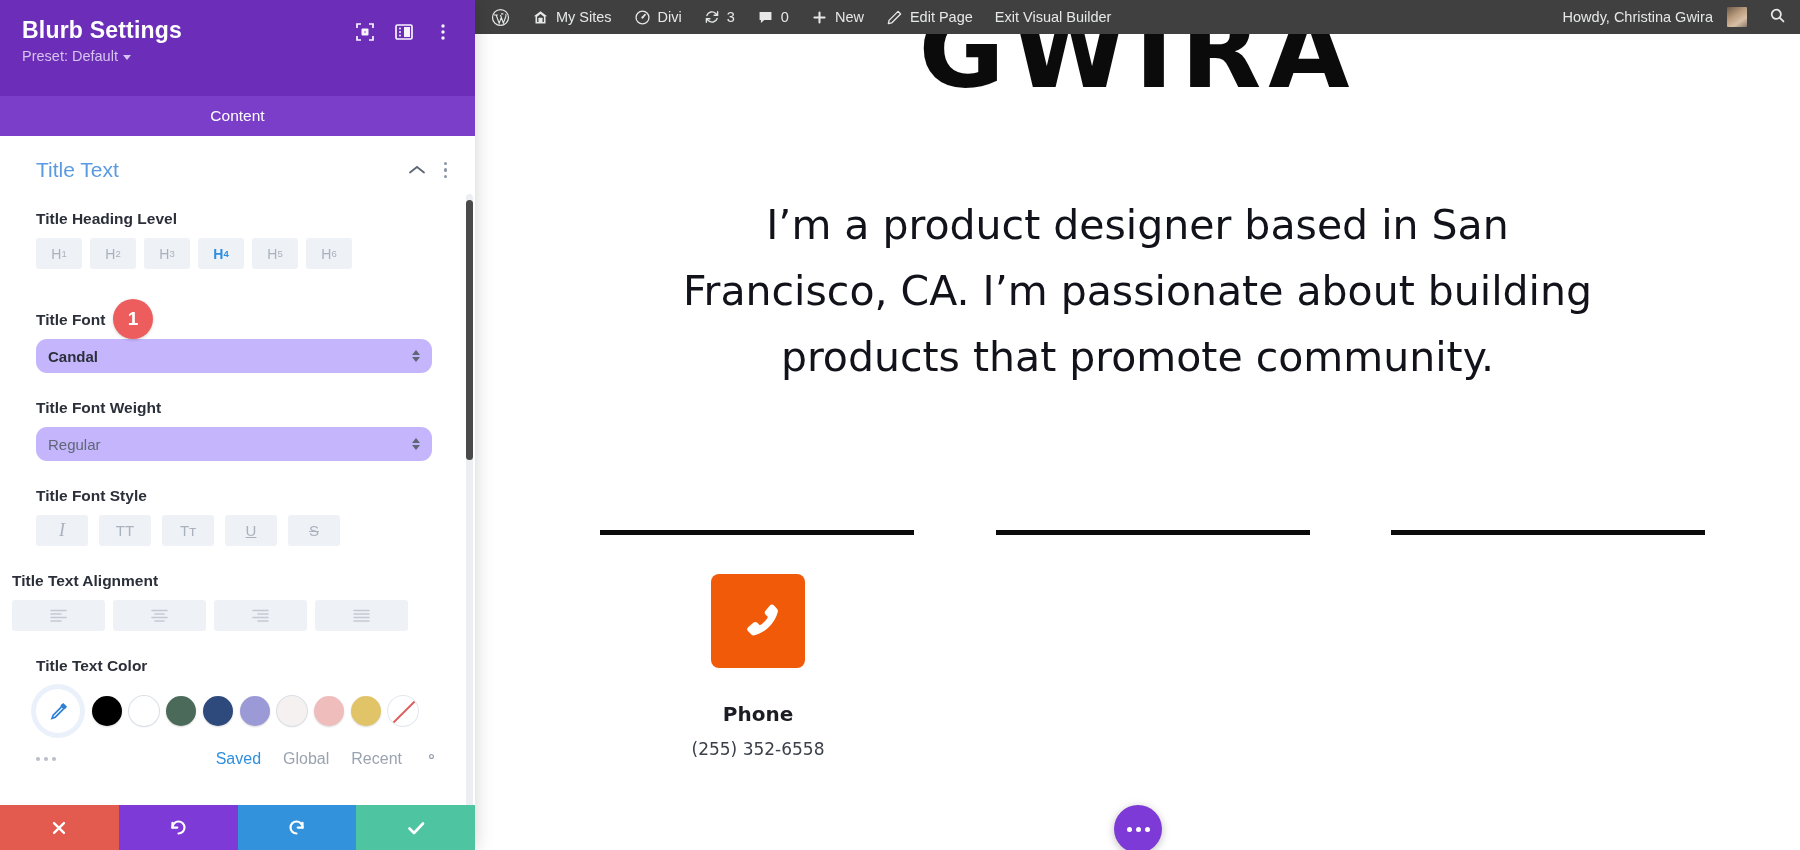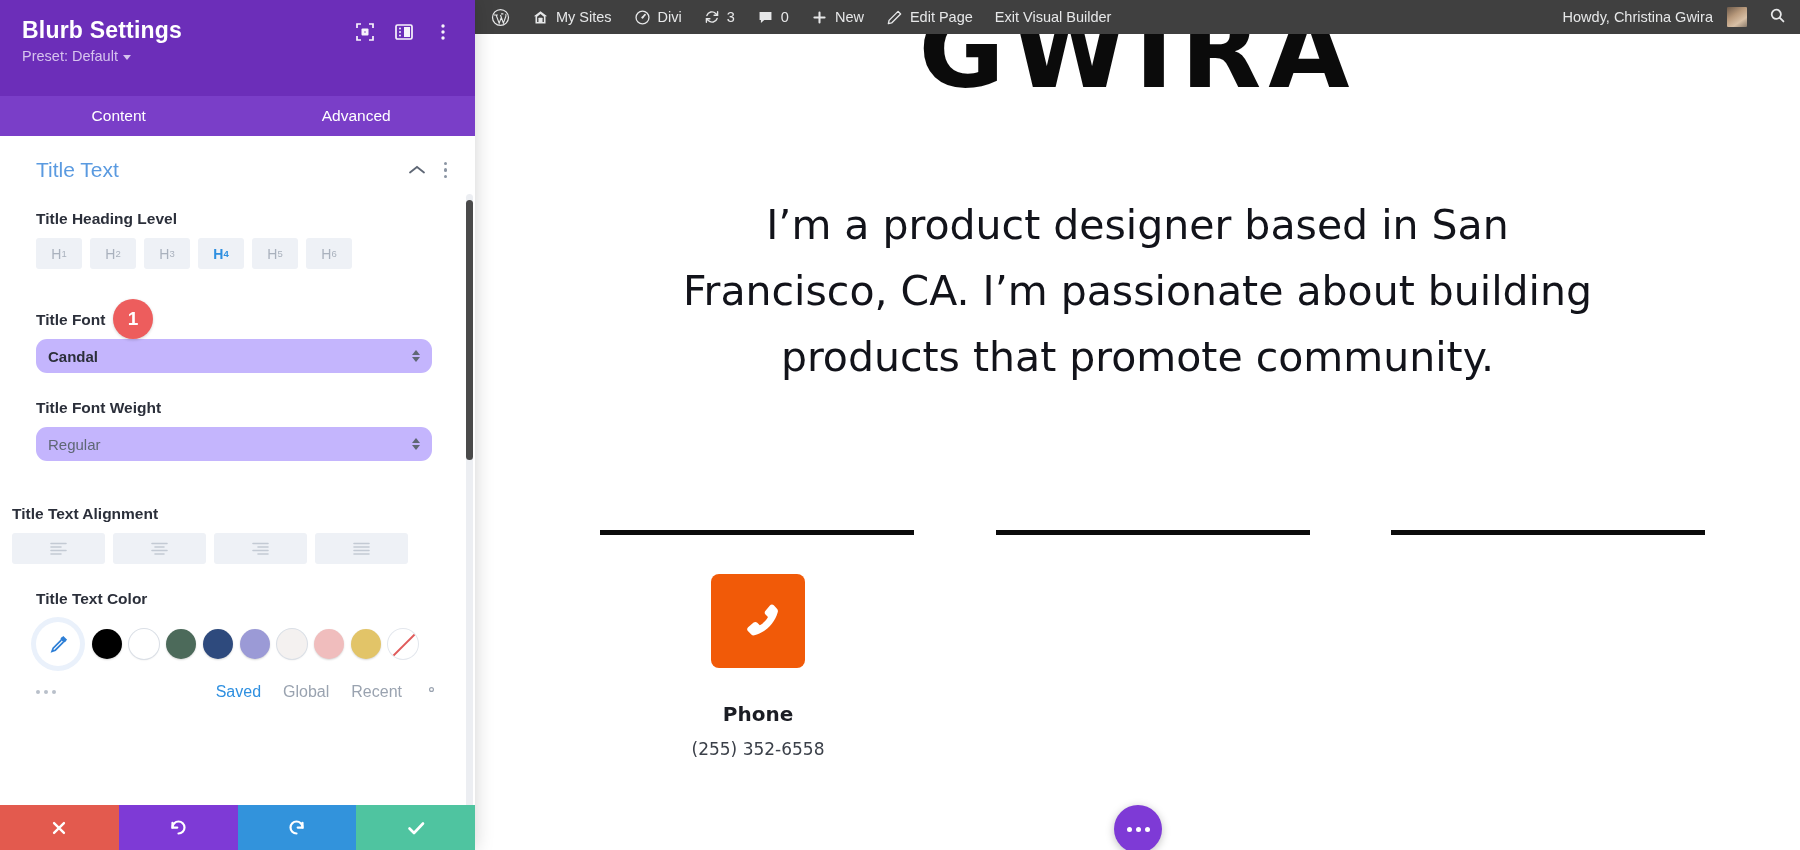--- a/index.html
+++ b/index.html
@@ -253,21 +253,20 @@
               <circle cx="10" cy="10" r="1.7" fill="#fff"></circle>
               <circle cx="10" cy="16" r="1.7" fill="#fff"></circle>
             </svg>
           </span>
         </div>
       </div>
     </div>
 
     <div class="panel-tabs">
       <div class="tab">Content</div>
-      <div class="tab">Advanced</div>
     </div>
 
     <div class="panel-body">
 
       <div class="scroll-track-bg"></div>
       <div class="scroll-track"></div>
 
       <div class="section-title-row">
         <div class="section-title">Title Text</div>
         <div class="section-ctrls">
@@ -312,22 +311,32 @@
         <div class="field-label">Title Font Weight</div>
         <div class="sel">
           <span class="sel-val reg">Regular</span>
           <span class="sel-arrows">
             <span class="ar-up"></span>
               <span class="ar-dn"></span>
           </span>
         </div>
       </div>
 
-
-      <div class="field" style="margin-top:44px;padding-left:12px;">
+      <div class="field" style="margin-top:26px;">
+        <div class="field-label">Title Font Style</div>
+        <div class="btn-group" style="gap:11px;">
+          <div class="style-btn" style="font-style:italic;font-family:'Liberation Serif',serif;font-size:18px;">I</div>
+          <div class="style-btn" style="font-size:15px;letter-spacing:0px;">TT</div>
+          <div class="style-btn" style="font-size:15px;">Tᴛ</div>
+          <div class="style-btn" style="text-decoration:underline;font-size:15px;">U</div>
+          <div class="style-btn" style="text-decoration:line-through;font-size:15px;">S</div>
+        </div>
+      </div>
+
+      <div class="field" style="margin-top:26px;padding-left:12px;">
         <div class="field-label">Title Text Alignment</div>
         <div class="btn-group" style="gap:8px;">
           <div class="align-btn">
             <svg width="17" height="13" viewBox="0 0 17 13" stroke="#c3cad4" stroke-width="1.6" stroke-linecap="round">
               <path d="M1 1.5h15M1 5h10M1 8.5h15M1 12h10"></path>
             </svg>
           </div>
           <div class="align-btn">
             <svg width="17" height="13" viewBox="0 0 17 13" stroke="#c3cad4" stroke-width="1.6" stroke-linecap="round">
               <path d="M1 1.5h15M4 5h9M1 8.5h15M4 12h9"></path>

